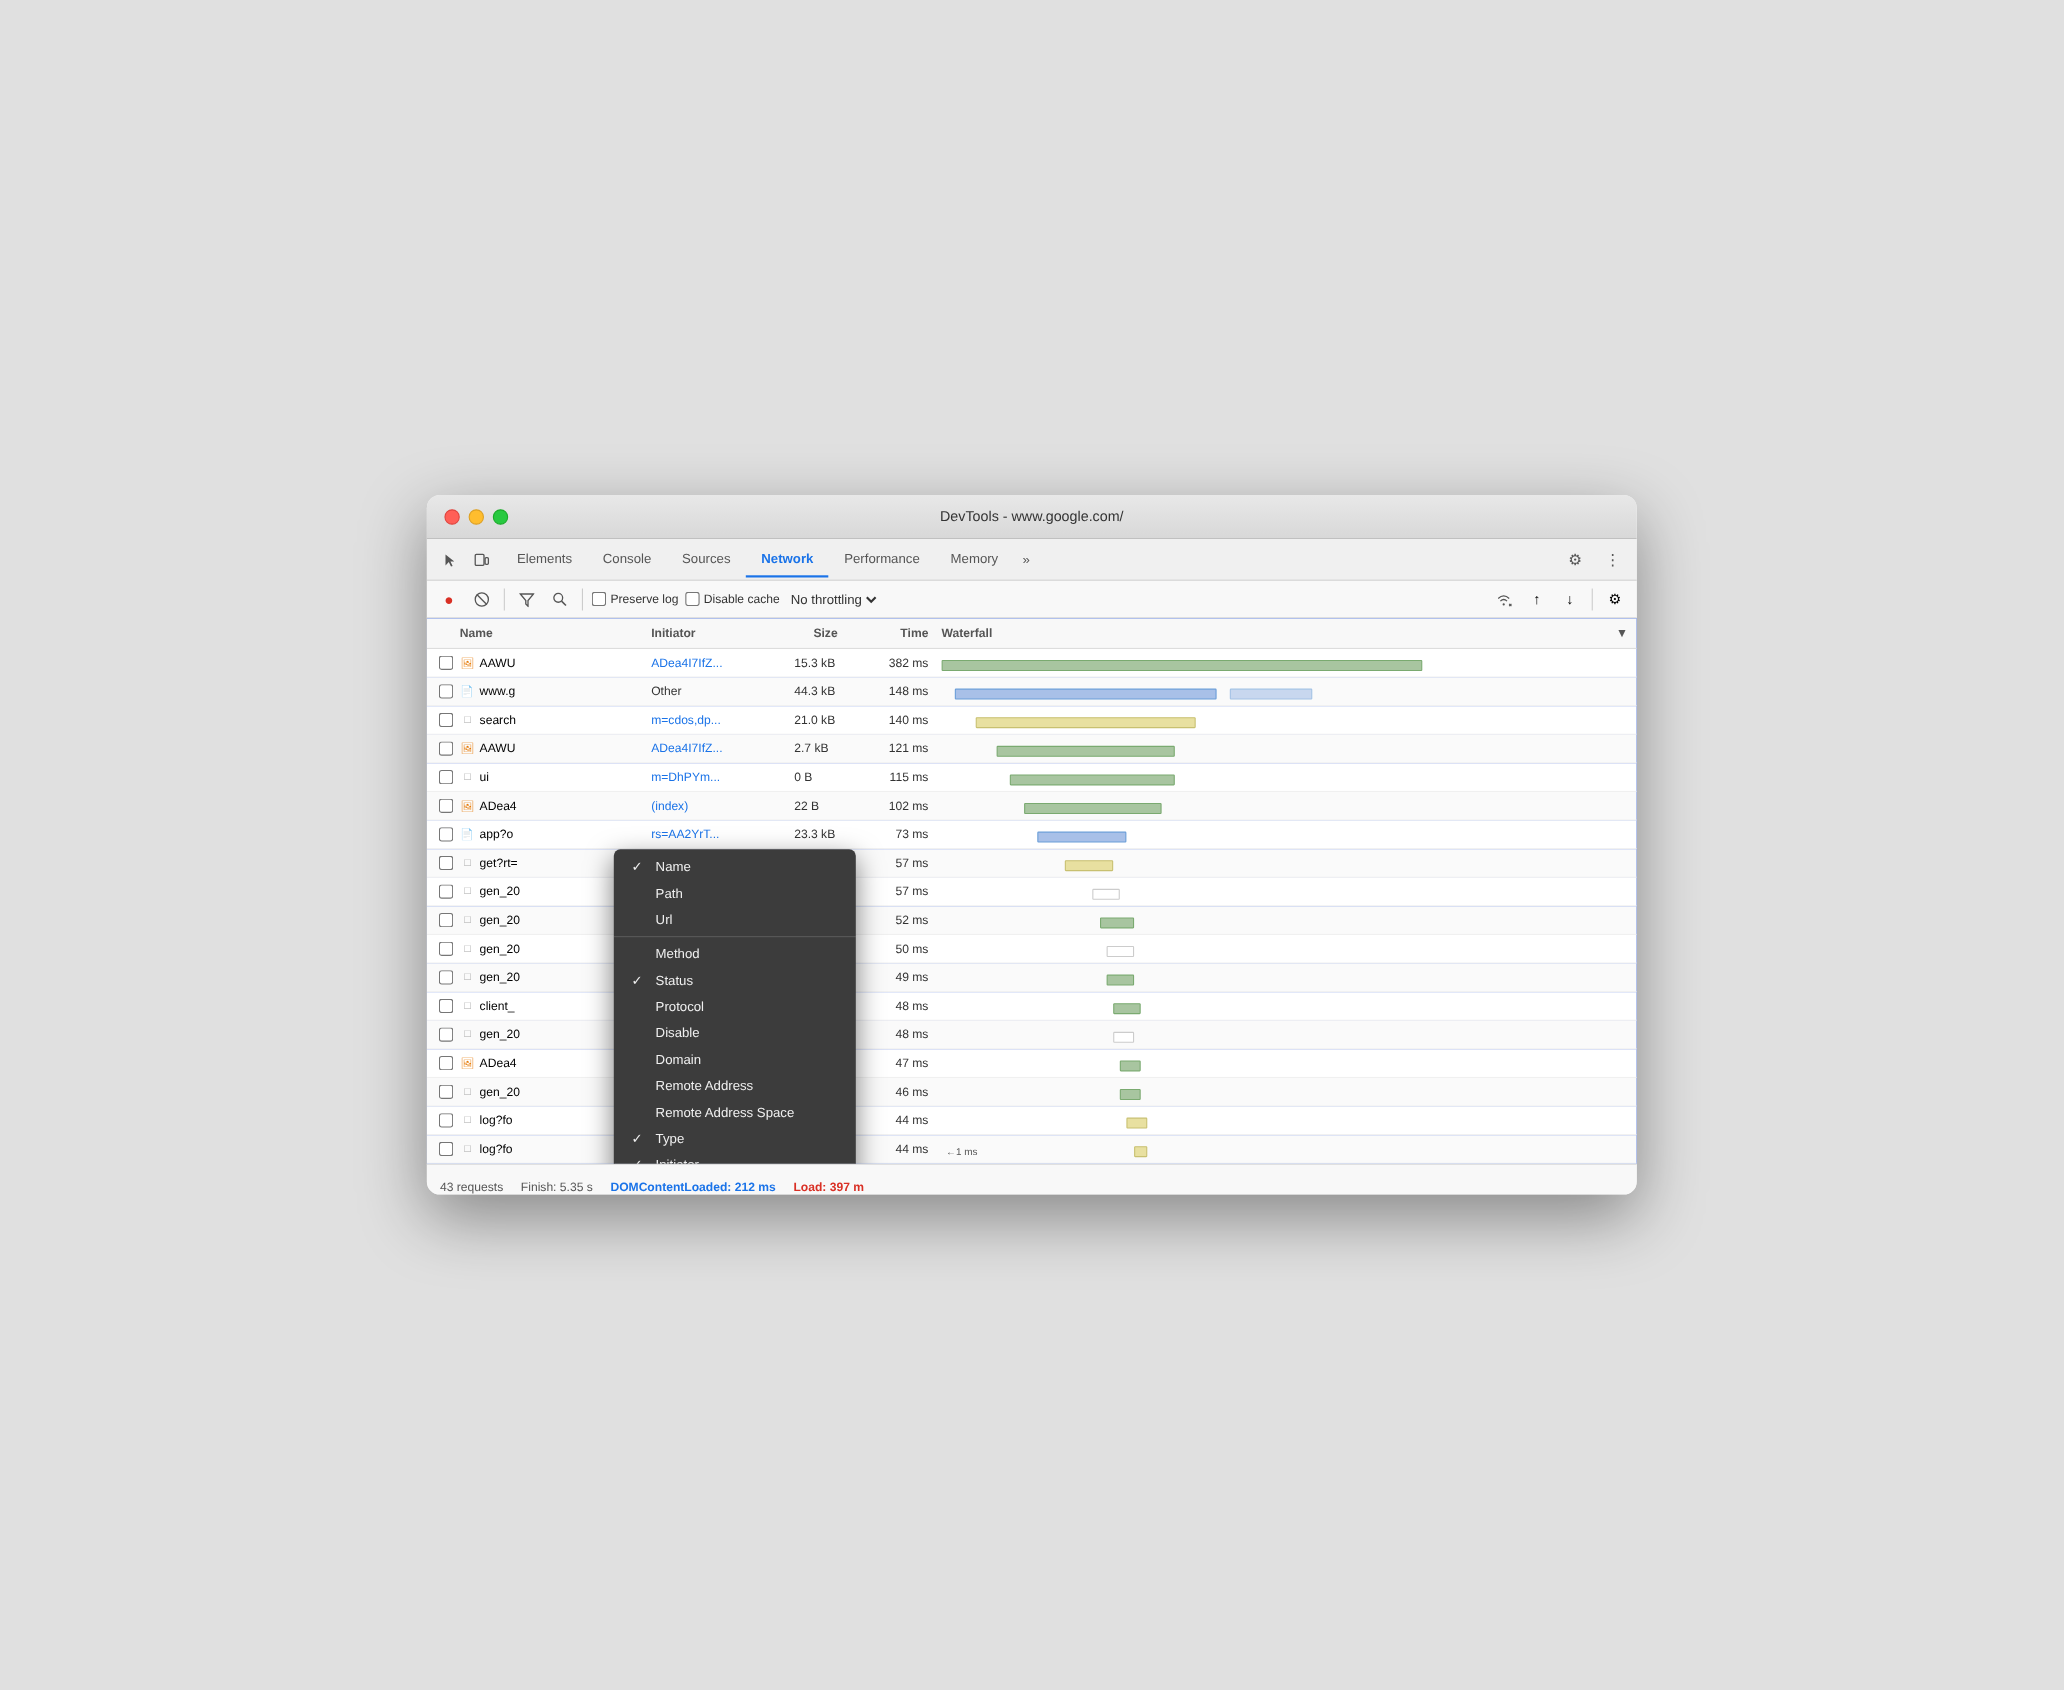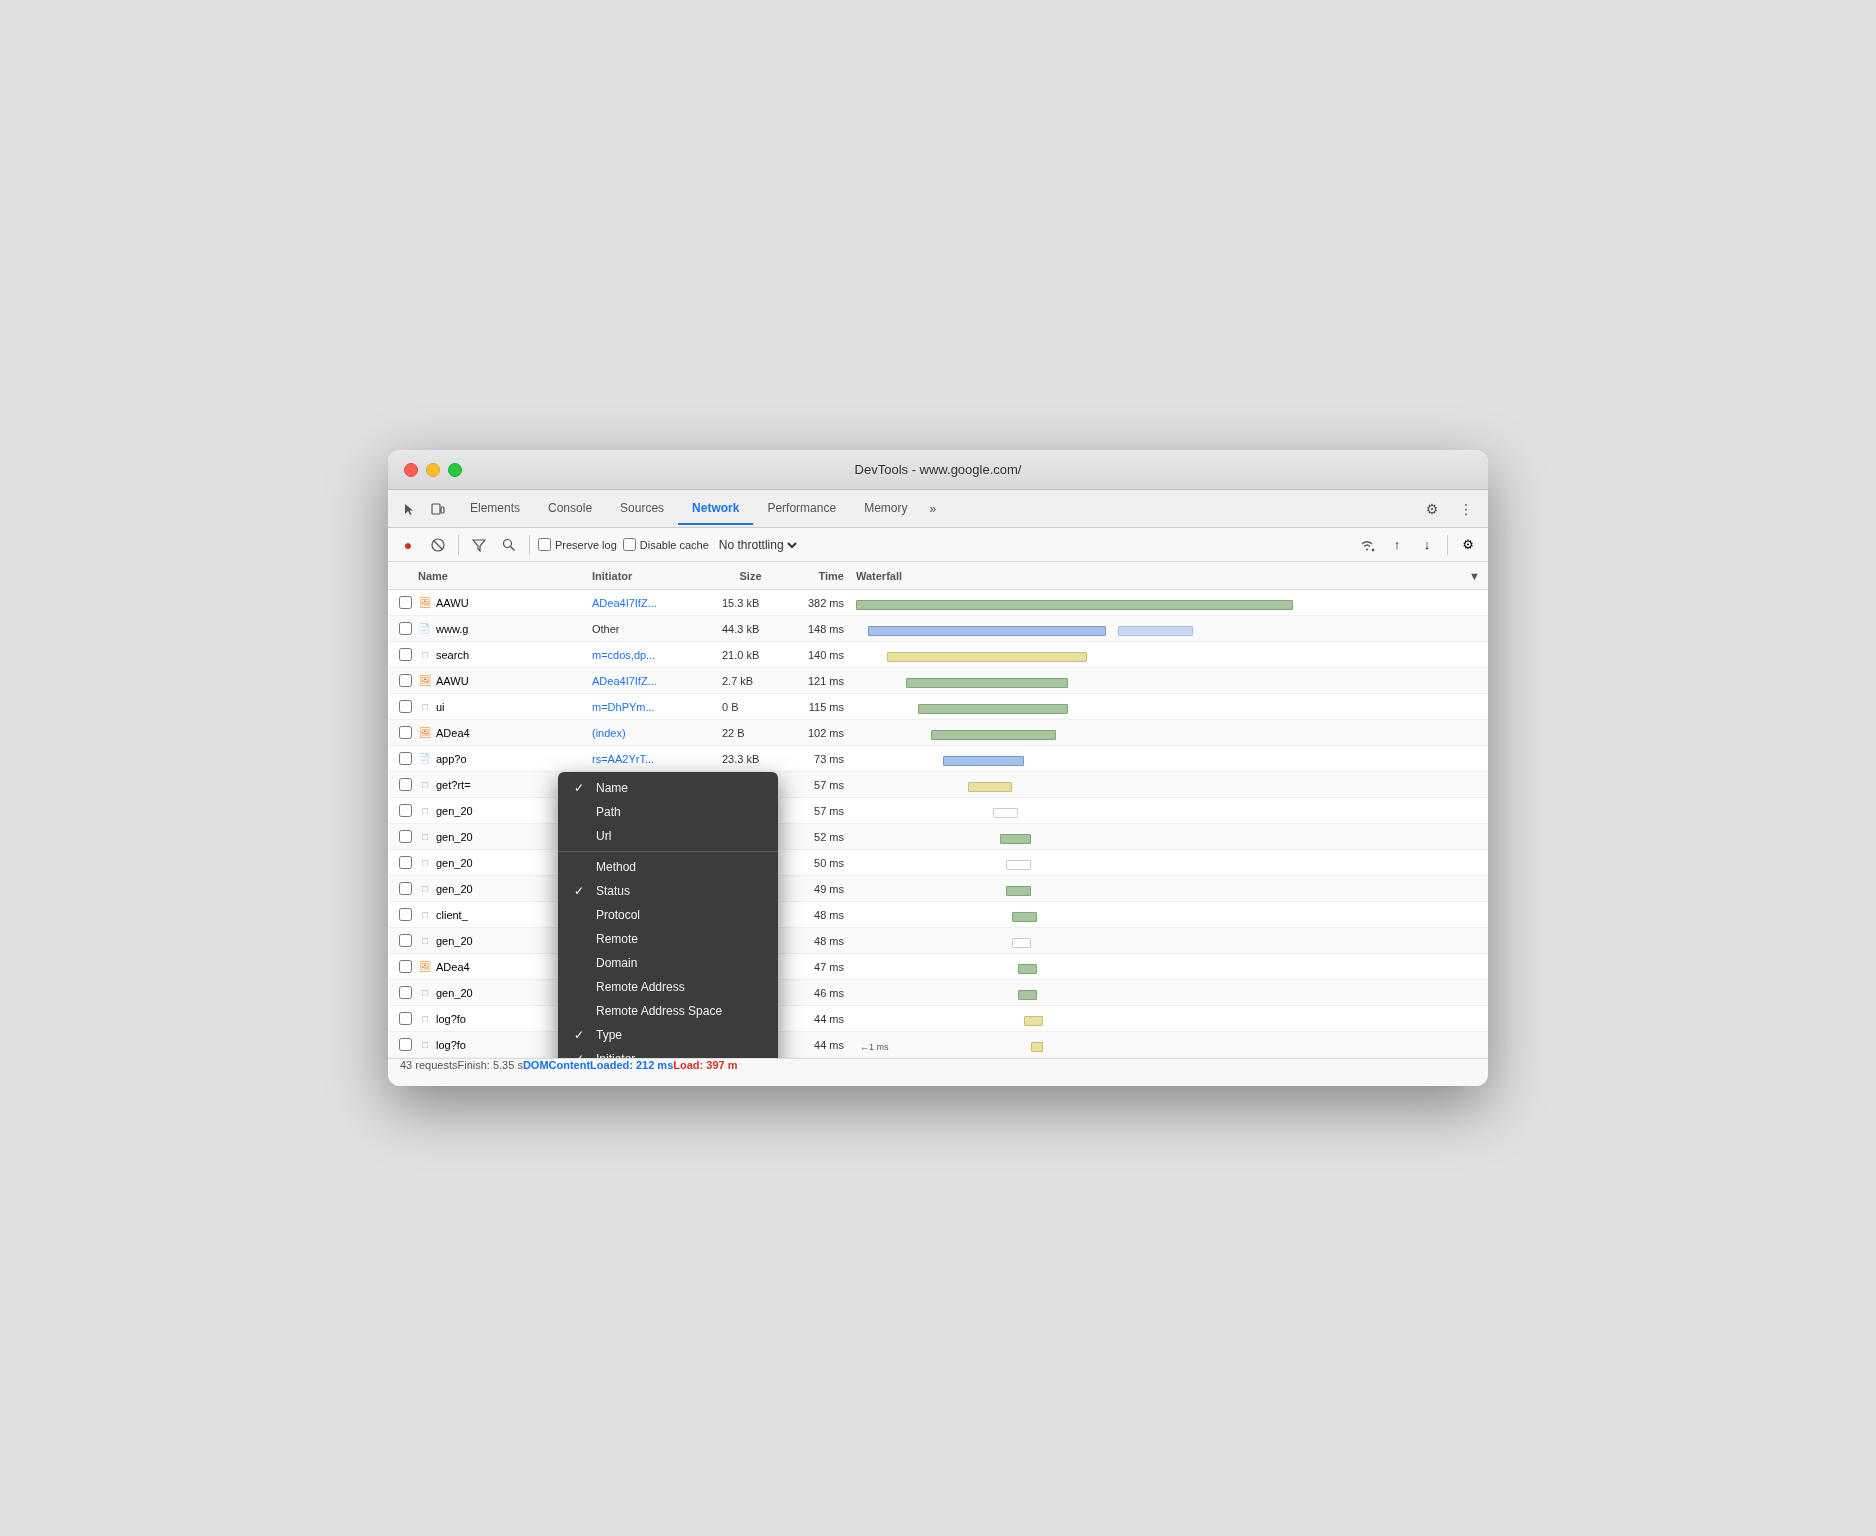--- a/index.html
+++ b/index.html
@@ -268,25 +268,25 @@
     .wbar-blue { background: #a8c0e8; border: 1px solid #6a9dd8; }
     .wbar-yellow { background: #e8e0a0; border: 1px solid #c8c070; }
     .wbar-white { background: white; border: 1px solid #ccc; }
 
     
     .status-bar {
       background: #f8f8f8;
       border-top: 1px solid #ddd;
       height: 28px;
       display: flex;
-      align-items: flex-start;
+      align-items: flex-end;
       padding: 0 12px;
       font-size: 11px;
       color: #555;
-      gap: 0;
+      gap: 16px;
     }
     .status-dom { color: #1a73e8; font-weight: 600; }
     .status-load { color: #d93025; font-weight: 600; }
 
     
     .context-menu {
       position: absolute;
       top: 210px;
       left: 170px;
       background: #3c3c3c;
@@ -782,21 +782,21 @@
       <div class="menu-item checked">
         <span class="check-icon">✓</span>
         <span>Status</span>
       </div>
       <div class="menu-item">
         <span class="check-icon">✓</span>
         <span>Protocol</span>
       </div>
       <div class="menu-item">
         <span class="check-icon">✓</span>
-        <span>Remote</span>
+        <span>Disable</span>
       </div>
       <div class="menu-item">
         <span class="check-icon">✓</span>
         <span>Domain</span>
       </div>
       <div class="menu-item">
         <span class="check-icon">✓</span>
         <span>Remote Address</span>
       </div>
       <div class="menu-item">

